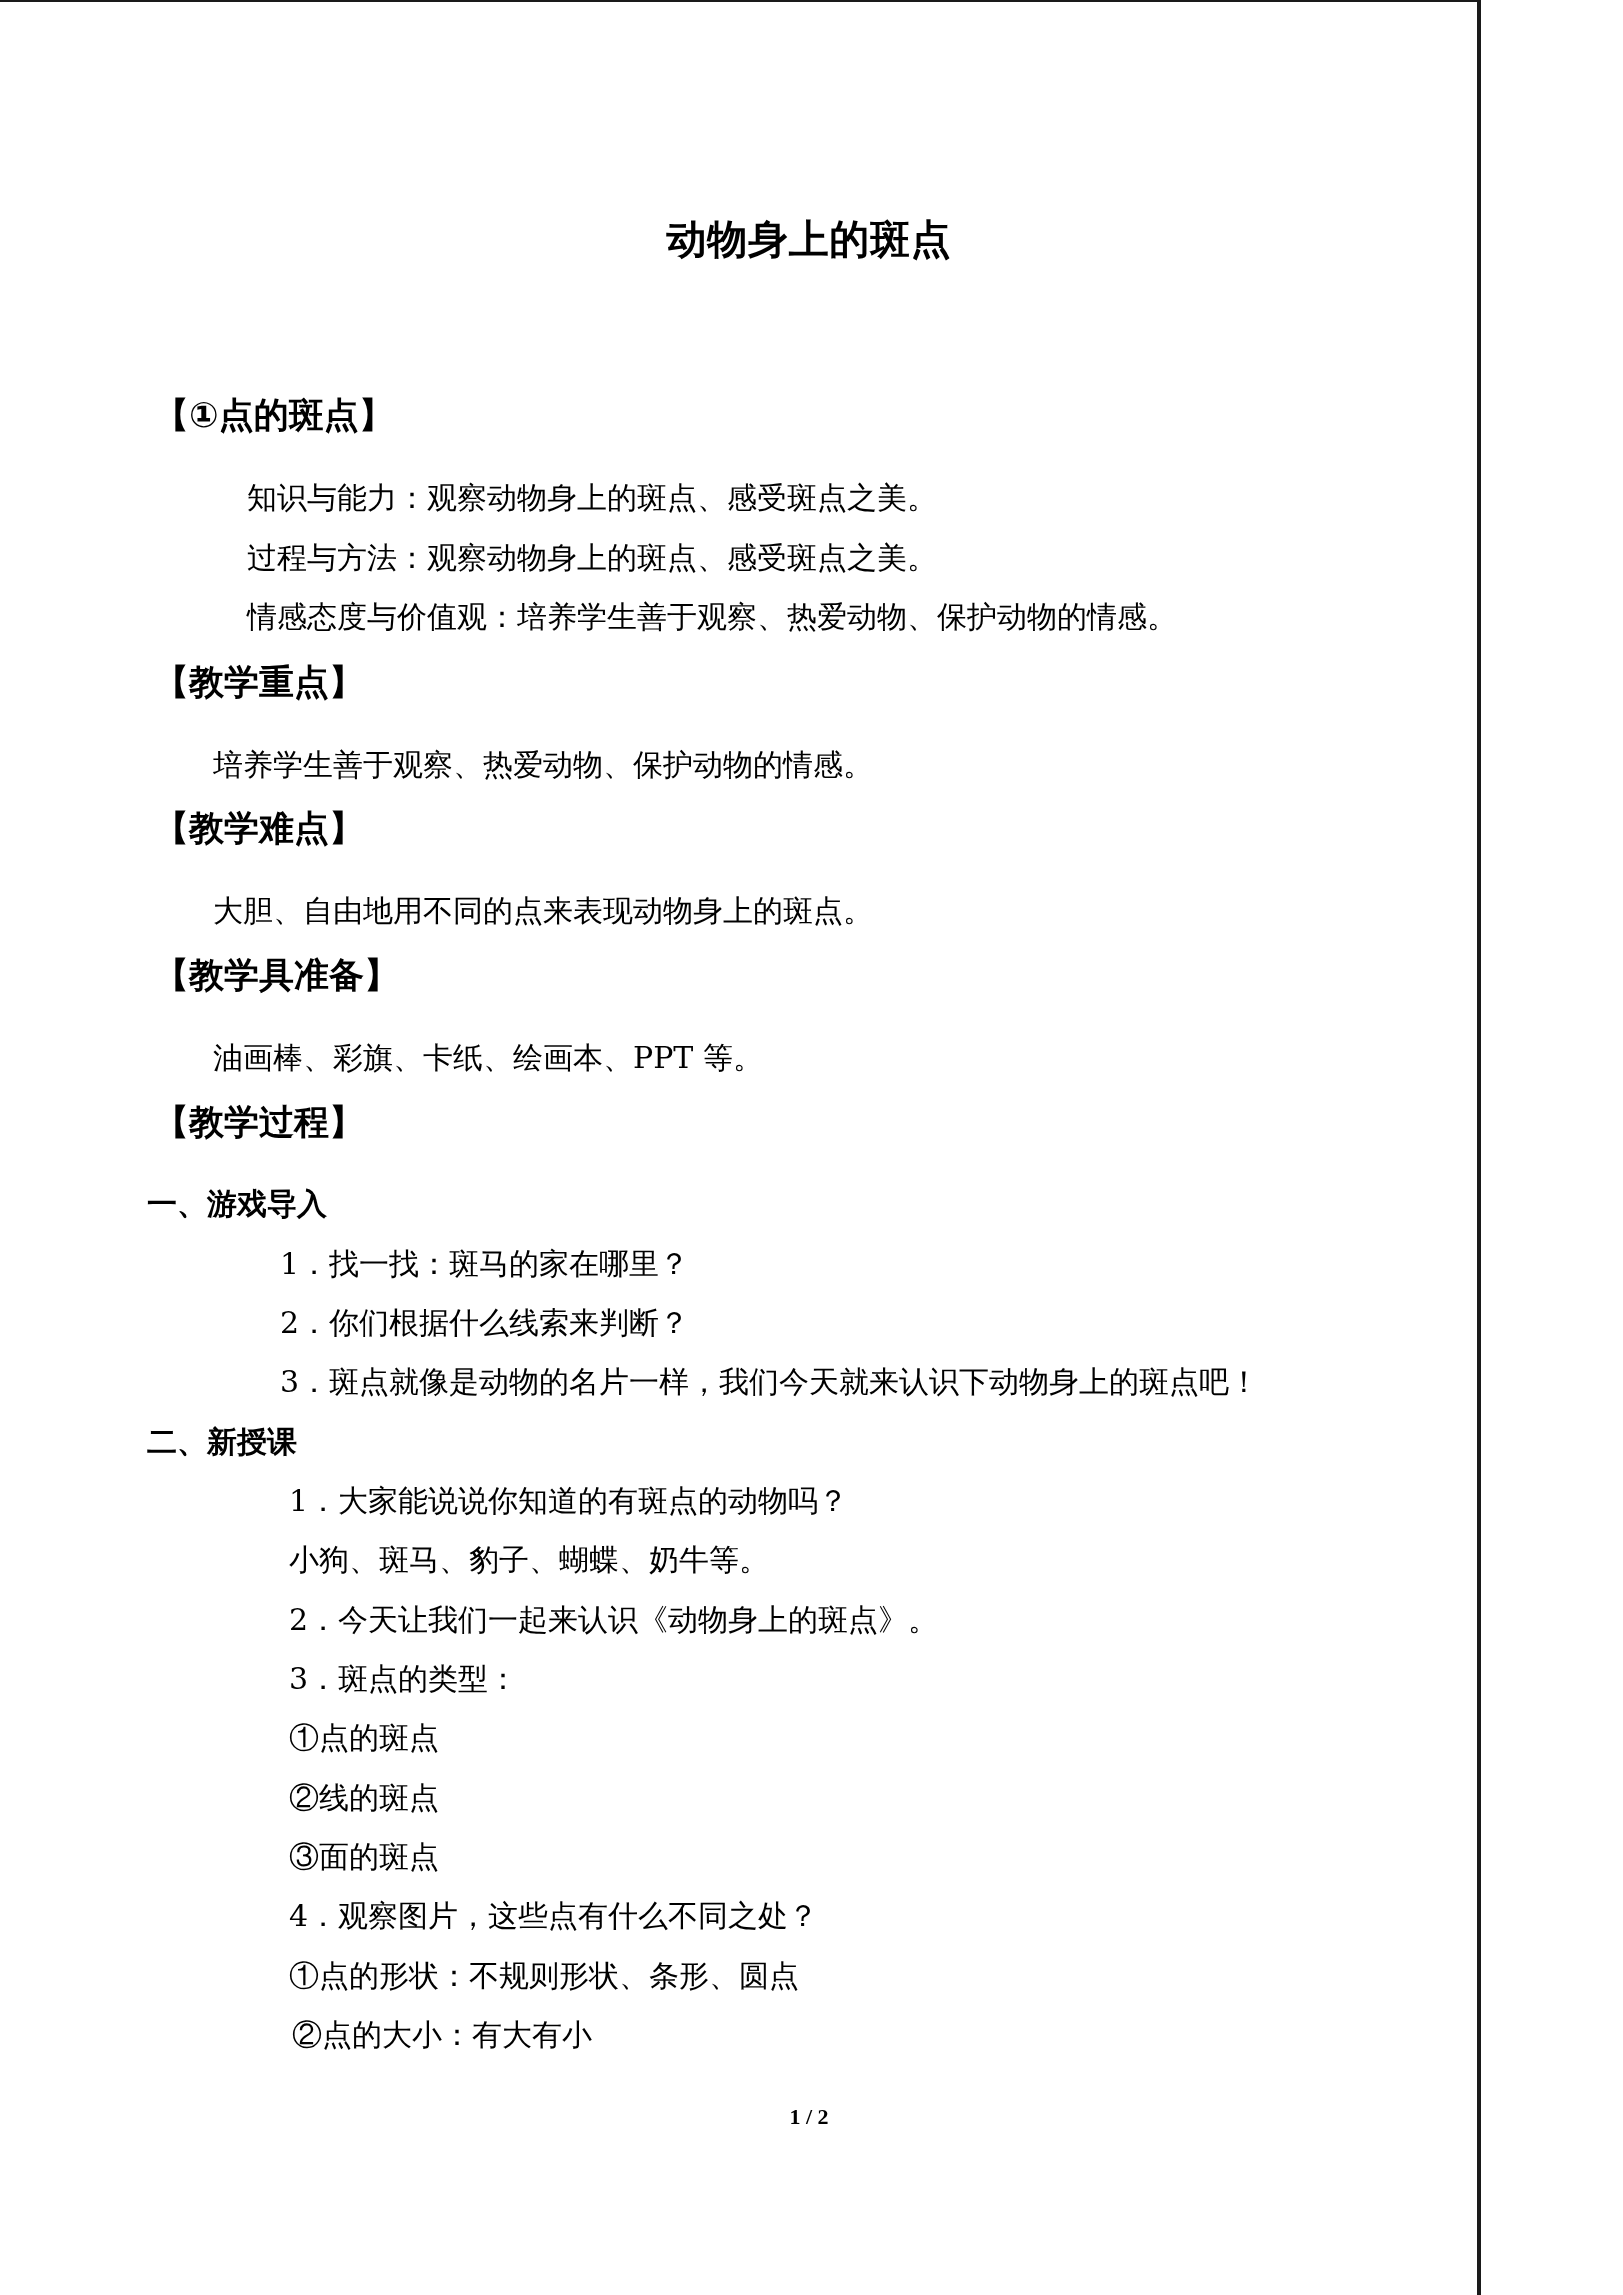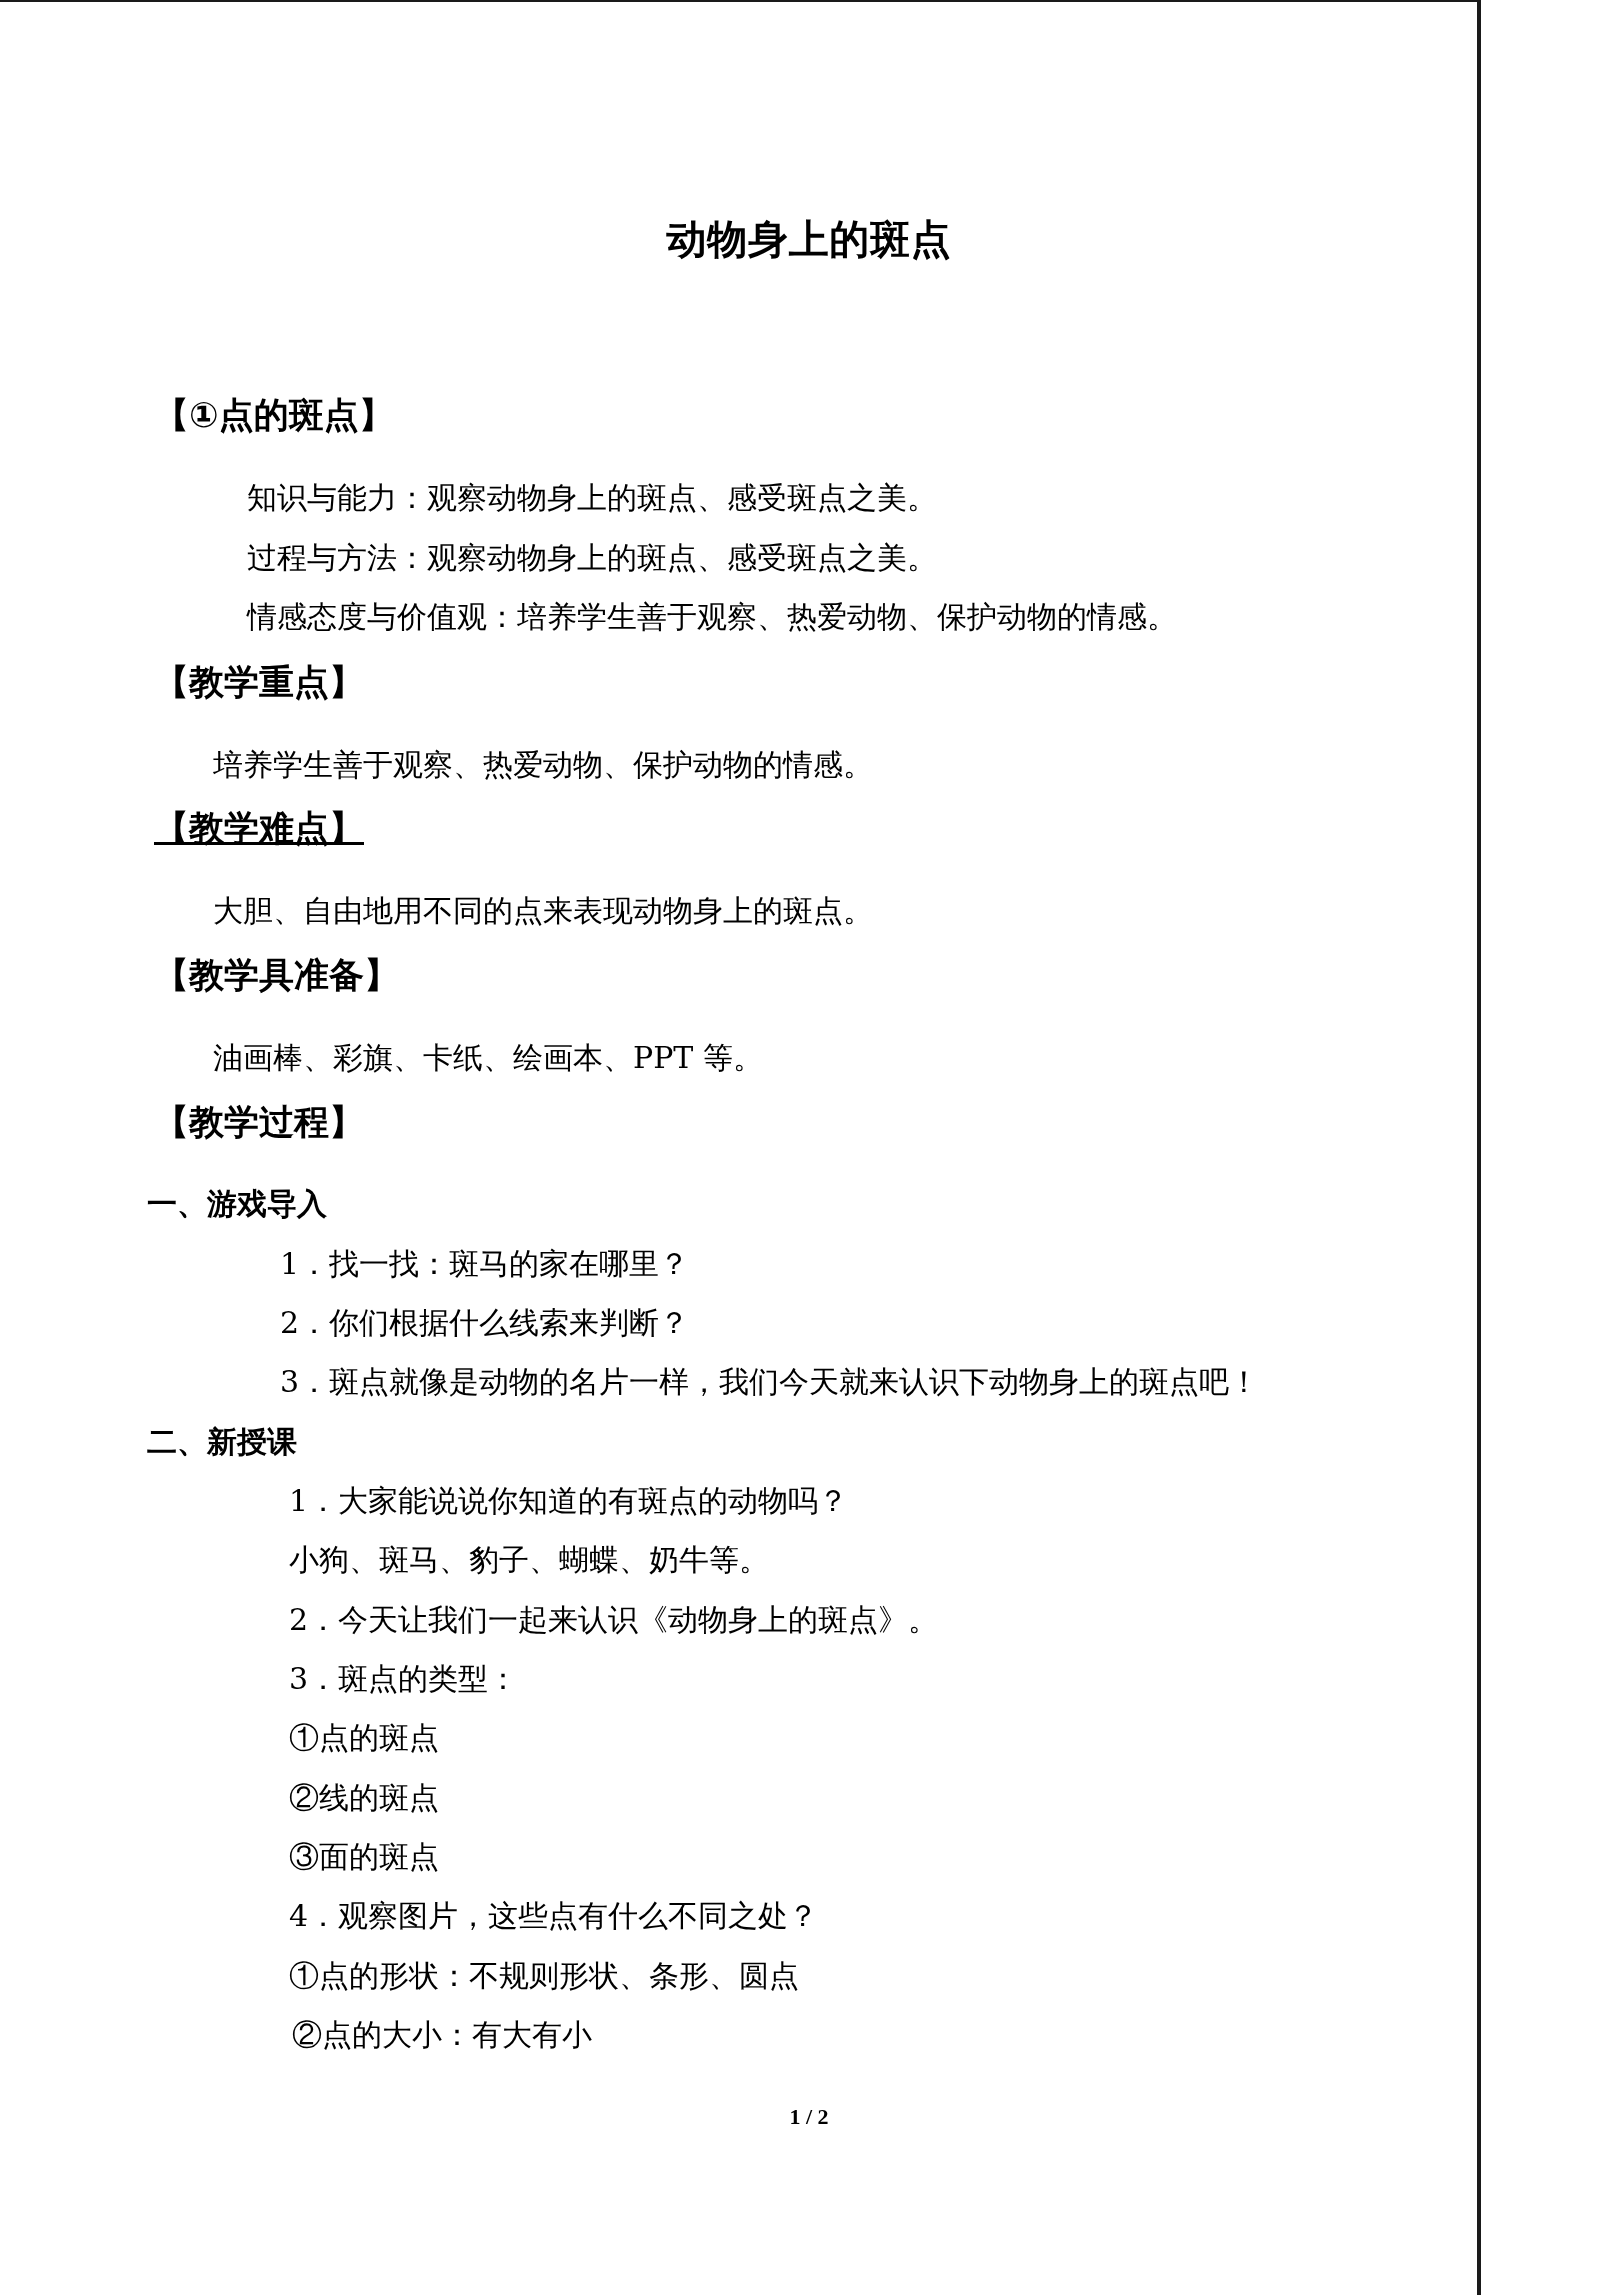--- a/index.html
+++ b/index.html
@@ -82,21 +82,21 @@
   <div class="abs body-text" style="left:247px; top:535px;">
     <span class="label-bold">过程与方法：</span><span>观察动物身上的斑点、感受斑点之美。</span>
   </div>
   <div class="abs body-text" style="left:247px; top:594px;">
     <span class="label-bold">情感态度与价值观：</span><span>培养学生善于观察、热爱动物、保护动物的情感。</span>
   </div>
 
   <div class="abs heading" style="top:656px;">【教学重点】</div>
   <div class="abs body-text" style="left:213px; top:742px;">培养学生善于观察、热爱动物、保护动物的情感。</div>
 
-  <div class="abs heading" style="top:802px;text-decoration:underline;">【教学难点】</div>
+  <div class="abs heading" style="top:802px;">【教学难点】</div>
   <div class="abs body-text" style="left:213px; top:888px;">大胆、自由地用不同的点来表现动物身上的斑点。</div>
 
   <div class="abs heading" style="top:949px;">【教学具准备】</div>
   <div class="abs body-text" style="left:213px; top:1035px;">油画棒、彩旗、卡纸、绘画本、PPT 等。</div>
 
   <div class="abs heading" style="top:1096px;">【教学过程】</div>
 
   <div class="abs section" style="top:1181px;">一、游戏导入</div>
   <div class="abs body-text" style="left:280px; top:1241px;">1．找一找：斑马的家在哪里？</div>
   <div class="abs body-text" style="left:280px; top:1300px;">2．你们根据什么线索来判断？</div>

